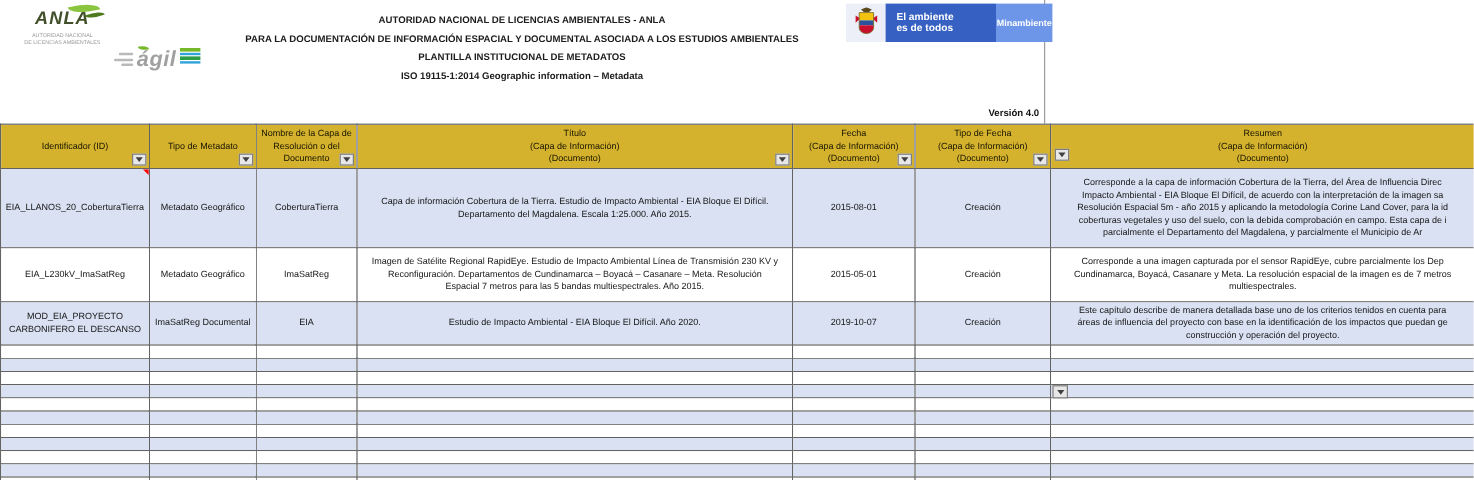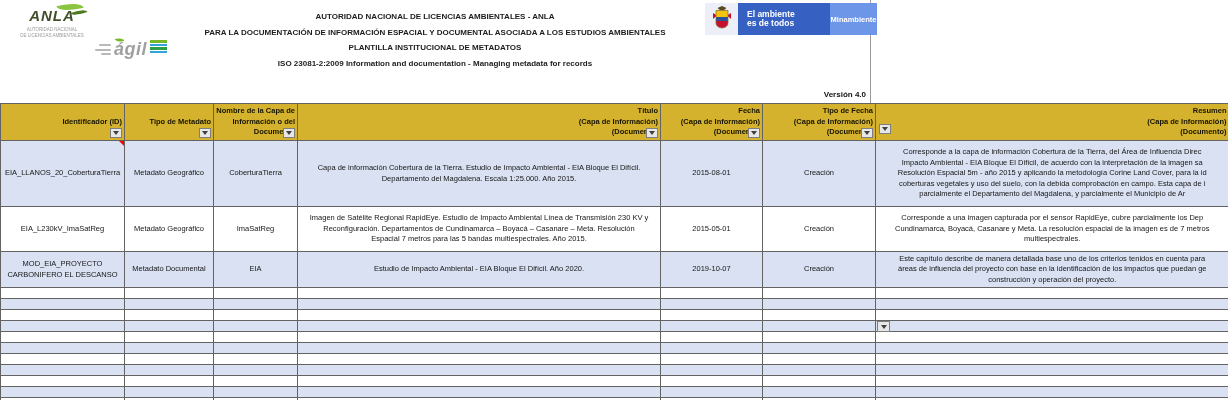--- a/index.html
+++ b/index.html
@@ -49,22 +49,22 @@
   .tag{width:92px;background:var(--govdark);color:#fff;font-weight:bold;font-size:8.5px;
     line-height:9.5px;display:flex;flex-direction:column;justify-content:center;
     padding-left:9px;box-sizing:border-box;}
   .min{width:47px;background:var(--govlight);color:#fff;font-weight:bold;font-size:7.5px;
     display:flex;align-items:center;justify-content:center;}
 
   
   table{position:absolute;top:103px;left:0;border-collapse:collapse;table-layout:fixed;width:1228px;}
   th,td{border:1px solid #636363;padding:0 2px;overflow:hidden;box-sizing:border-box;}
   th:last-child,td:last-child{border-right:none;}
-  thead th{background:var(--hdr);font-size:7.5px;font-weight:bold;height:37px;
-    position:relative;line-height:10.5px;color:#161400;text-align:right;vertical-align:middle;}
+  thead th{background:var(--hdr);font-size:7.5px;font-weight:normal;height:37px;
+    position:relative;line-height:10.5px;color:#161400;text-align:center;vertical-align:middle;}
   td{font-size:7.5px;line-height:10.5px;text-align:center;vertical-align:middle;
     color:#161616;background:#fff;position:relative;}
   tr.band td{background:var(--band);}
   tr.rh1{height:66px} tr.rh2{height:45px} tr.rh3{height:36px} tr.er{height:11px}
   .ln{white-space:nowrap;}
   .filter{position:absolute;right:2px;bottom:2px;width:12px;height:10px;background:#e7e7e7;
     border:1px solid #7e7e7e;display:flex;align-items:center;justify-content:center;box-sizing:border-box;}
   .filter.fl{left:3px;right:auto;bottom:6px;}
   .tri{width:0;height:0;border-left:3px solid transparent;border-right:3px solid transparent;
     border-top:4px solid #3f3f3f;}
@@ -104,21 +104,21 @@
       <i></i>
       <i></i>
       <i></i>
     </span>
 </div>
 
 <div class="titleblock">
   <div>AUTORIDAD NACIONAL DE LICENCIAS AMBIENTALES - ANLA</div>
   <div>PARA LA DOCUMENTACIÓN DE INFORMACIÓN ESPACIAL Y DOCUMENTAL ASOCIADA A LOS ESTUDIOS AMBIENTALES</div>
   <div>PLANTILLA INSTITUCIONAL DE METADATOS</div>
-  <div>ISO 23081-2:2009 Information and documentation - Managing metadata for records</div>
+  <div>ISO 19115-1:2014 Geographic information – Metadata</div>
 </div>
 
 <div class="gov">
   <div class="coat">
     <svg width="20" height="26" viewBox="0 0 20 26">
       <path d="M10 0 L14.5 2 L12 4.2 L8 4.2 L5.5 2 Z" fill="#5b4a1e"></path>
       <path d="M1 7 L5 9.5 L1 13 Z" fill="#c8102e"></path>
       <path d="M19 7 L15 9.5 L19 13 Z" fill="#c8102e"></path>
       <rect x="4" y="4.5" width="12" height="6.5" fill="#f3c40f"></rect>
       <rect x="4" y="11" width="12" height="4" fill="#29549b"></rect>
@@ -155,21 +155,21 @@
           </div>
       </th>
       <th>
         <div class="hl">Tipo de Metadato</div>
         <div class="filter">
             <i class="tri"></i>
           </div>
       </th>
       <th>
         <div class="hl">Nombre de la Capa de</div>
-        <div class="hl">Información o del</div>
+        <div class="hl">Resolución o del</div>
         <div class="hl">Documento</div>
         <div class="filter">
             <i class="tri"></i>
           </div>
       </th>
       <th>
         <div class="hl">Título</div>
         <div class="hl">(Capa de Información)</div>
         <div class="hl">(Documento)</div>
         <div class="filter">
@@ -258,21 +258,21 @@
         <div class="ln">Cundinamarca, Boyacá, Casanare y Meta. La resolución espacial de la imagen es de 7 metros</div>
         <div class="ln">multiespectrales.</div>
       </td>
     </tr>
     <tr class="band rh3">
       <td>
         <div class="ln">MOD_EIA_PROYECTO</div>
         <div class="ln">CARBONIFERO EL DESCANSO</div>
       </td>
       <td>
-          <div class="ln">Metadato Documental</div>
+          <div class="ln">ImaSatReg Documental</div>
         </td>
       <td>
           <div class="ln">EIA</div>
         </td>
       <td>
           <div class="ln">Estudio de Impacto Ambiental - EIA Bloque El Difícil. Año 2020.</div>
         </td>
       <td>
           <div class="ln">2019-10-07</div>
         </td>

